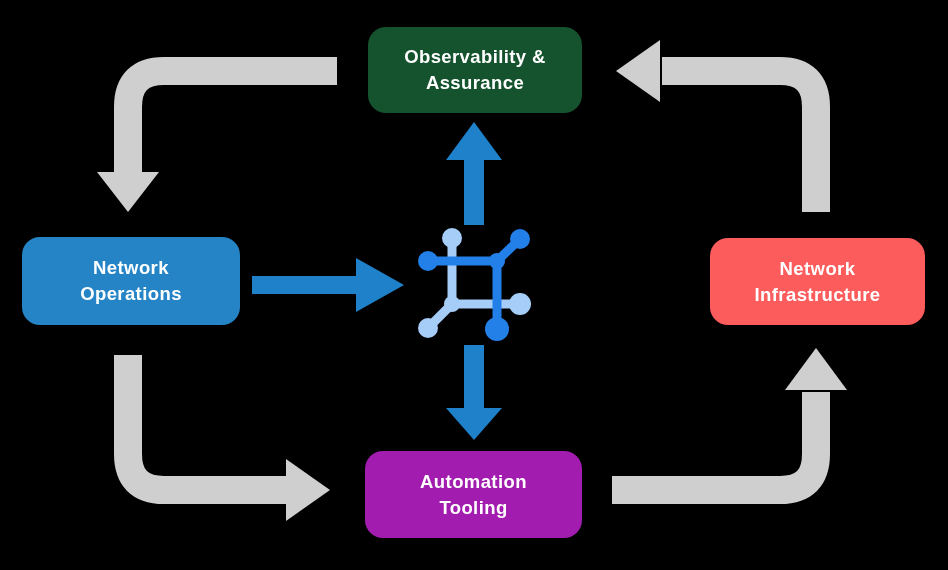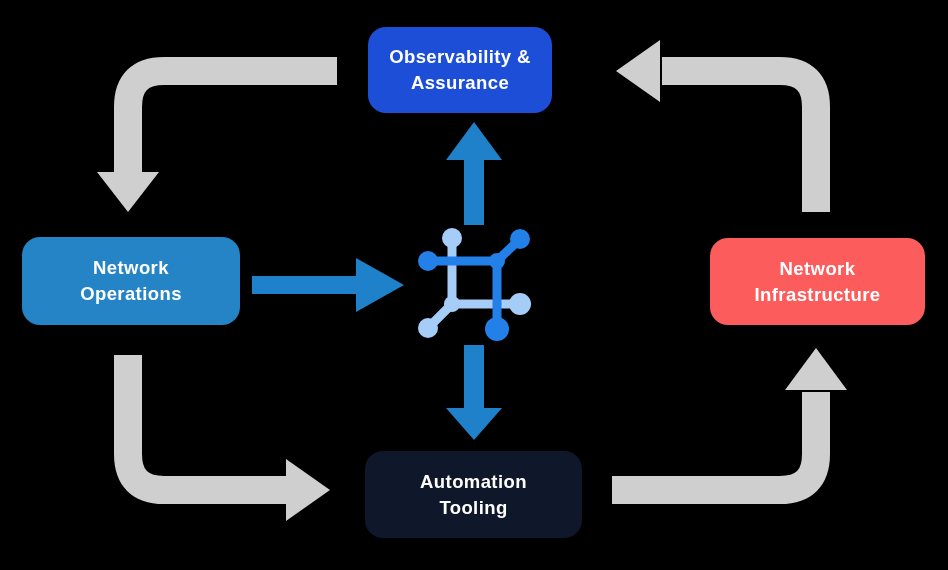--- a/index.html
+++ b/index.html
@@ -19,24 +19,24 @@
     align-items: center;
     justify-content: center;
     text-align: center;
     color: #ffffff;
     font-size: 18.5px;
     font-weight: 700;
     letter-spacing: 0.4px;
     line-height: 1.38;
   }
   .node .label { white-space: pre-line; }
-  .node-observability { left: 368px; top: 27px;  width: 184px; height: 86px; background: #1d4ed8; }
+  .node-observability { left: 368px; top: 27px;  width: 214px; height: 86px; background: #14532d; }
   .node-operations    { left: 22px;  top: 237px; width: 218px; height: 88px; background: #2484c6; }
   .node-infrastructure{ left: 710px; top: 238px; width: 215px; height: 87px; background: #fc5c5c; }
-  .node-automation    { left: 365px; top: 451px; width: 217px; height: 87px; background: #0f172a; }
+  .node-automation    { left: 365px; top: 451px; width: 217px; height: 87px; background: #a21caf; }
 </style>
 </head>
 <body>
 
 <div class="stage">
 
   <svg class="layer" width="948" height="570" viewBox="0 0 948 570">
 
     <g fill="none" stroke="#cfcfcf" stroke-width="28">
       <path d="M 337 71 H 164 Q 128 71 128 107 V 174"></path>

